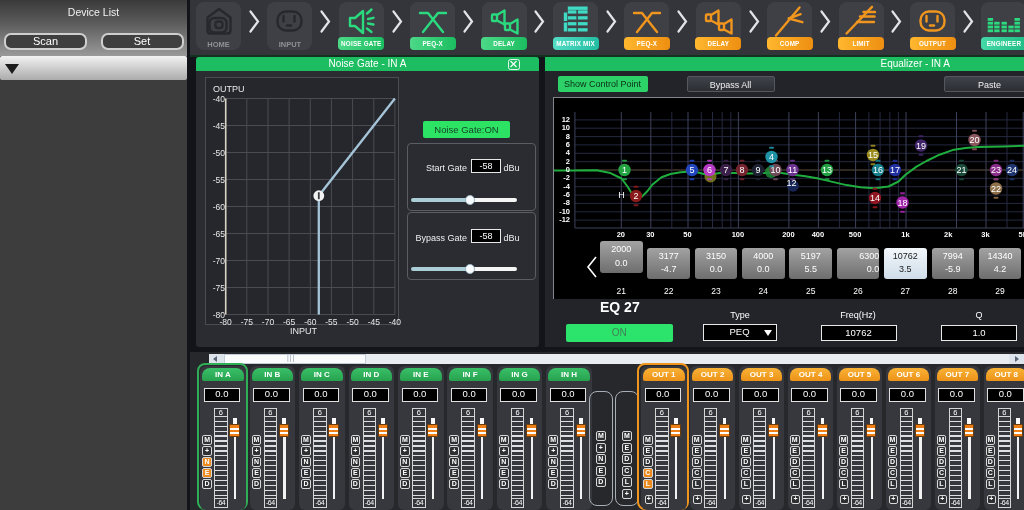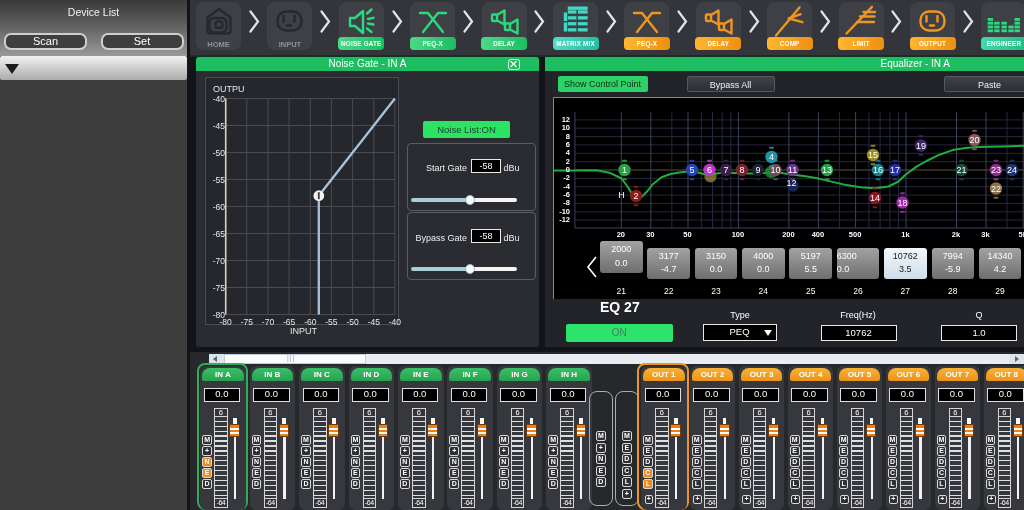--- a/index.html
+++ b/index.html
@@ -218,21 +218,21 @@
 <div class="txt" style="left:216.7px;top:316.5px;width:18px;text-align:center;color:#e8e8e8;font-size:8.5px;">-80</div>
 <div class="txt" style="left:237.8px;top:316.5px;width:18px;text-align:center;color:#e8e8e8;font-size:8.5px;">-75</div>
 <div class="txt" style="left:259.0px;top:316.5px;width:18px;text-align:center;color:#e8e8e8;font-size:8.5px;">-70</div>
 <div class="txt" style="left:280.1px;top:316.5px;width:18px;text-align:center;color:#e8e8e8;font-size:8.5px;">-65</div>
 <div class="txt" style="left:301.3px;top:316.5px;width:18px;text-align:center;color:#e8e8e8;font-size:8.5px;">-60</div>
 <div class="txt" style="left:322.4px;top:316.5px;width:18px;text-align:center;color:#e8e8e8;font-size:8.5px;">-55</div>
 <div class="txt" style="left:343.6px;top:316.5px;width:18px;text-align:center;color:#e8e8e8;font-size:8.5px;">-50</div>
 <div class="txt" style="left:364.8px;top:316.5px;width:18px;text-align:center;color:#e8e8e8;font-size:8.5px;">-45</div>
 <div class="txt" style="left:385.9px;top:316.5px;width:18px;text-align:center;color:#e8e8e8;font-size:8.5px;">-40</div>
 <div class="txt" style="left:276px;top:326px;width:55px;text-align:center;color:#e8e8e8;font-size:9px;">INPUT</div>
-<div class="abs" style="left:423px;top:121px;width:87px;height:17px;background:#2de364;border-radius:2px;color:#17442a;font-size:9.5px;text-align:center;line-height:17px;">Noise List:ON</div>
+<div class="abs" style="left:423px;top:121px;width:87px;height:17px;background:#2de364;border-radius:2px;color:#17442a;font-size:9.5px;text-align:center;line-height:17px;">Noise Gate:ON</div>
 <div class="abs" style="left:407px;top:142.5px;width:127px;height:66px;border:1px solid #5a5d63;border-radius:4px;"></div>
 <div class="txt" style="left:407px;top:162.5px;width:60px;text-align:right;color:#efefef;font-size:9px;">Start Gate</div>
 <div class="abs" style="left:471px;top:158.5px;width:28px;height:12px;background:#000;border:1.6px solid #e8e8e8;color:#fff;font-size:9px;text-align:center;line-height:12px;">-58</div>
 <div class="txt" style="left:503.5px;top:162.5px;color:#efefef;font-size:9px;">dBu</div>
 <div class="abs" style="left:410.5px;top:197.5px;width:106px;height:4.6px;background:linear-gradient(90deg,#aacdd6 0 56%,#f5f5f5 56%);border-radius:2px;"></div>
 <div class="abs" style="left:464.5px;top:194.7px;width:10px;height:10px;background:#f8fcff;border:1px solid #9fb6c2;border-radius:50%;box-sizing:border-box;"></div>
 <div class="abs" style="left:407px;top:211.5px;width:127px;height:66px;border:1px solid #5a5d63;border-radius:4px;"></div>
 <div class="txt" style="left:407px;top:232.5px;width:60px;text-align:right;color:#efefef;font-size:9px;">Bypass Gate</div>
 <div class="abs" style="left:471px;top:228.5px;width:28px;height:12px;background:#000;border:1.6px solid #e8e8e8;color:#fff;font-size:9px;text-align:center;line-height:12px;">-58</div>
 <div class="txt" style="left:503.5px;top:232.5px;color:#efefef;font-size:9px;">dBu</div>
@@ -393,37 +393,37 @@
 <div class="txt" style="left:553px;top:206.8px;width:17px;text-align:right;color:#fff;font-size:7.5px;font-weight:bold;">-10</div>
 <div class="txt" style="left:553px;top:215.1px;width:17px;text-align:right;color:#fff;font-size:7.5px;font-weight:bold;">-12</div>
 <div class="txt" style="left:608.8px;top:230px;width:24px;text-align:center;color:#fff;font-size:7.5px;font-weight:bold;">20</div>
 <div class="txt" style="left:638.3px;top:230px;width:24px;text-align:center;color:#fff;font-size:7.5px;font-weight:bold;">30</div>
 <div class="txt" style="left:675.5px;top:230px;width:24px;text-align:center;color:#fff;font-size:7.5px;font-weight:bold;">50</div>
 <div class="txt" style="left:725.9px;top:230px;width:24px;text-align:center;color:#fff;font-size:7.5px;font-weight:bold;">100</div>
 <div class="txt" style="left:776.4px;top:230px;width:24px;text-align:center;color:#fff;font-size:7.5px;font-weight:bold;">200</div>
 <div class="txt" style="left:805.9px;top:230px;width:24px;text-align:center;color:#fff;font-size:7.5px;font-weight:bold;">400</div>
 <div class="txt" style="left:843.1px;top:230px;width:24px;text-align:center;color:#fff;font-size:7.5px;font-weight:bold;">500</div>
 <div class="txt" style="left:893.5px;top:230px;width:24px;text-align:center;color:#fff;font-size:7.5px;font-weight:bold;">1k</div>
-<div class="txt" style="left:944.0px;top:230px;width:24px;text-align:center;color:#fff;font-size:7.5px;font-weight:bold;">2k</div>
+<div class="txt" style="left:944.0px;top:230px;width:24px;text-align:left;color:#fff;font-size:7.5px;font-weight:bold;">2k</div>
 <div class="txt" style="left:973.5px;top:230px;width:24px;text-align:center;color:#fff;font-size:7.5px;font-weight:bold;">3k</div>
 <div class="txt" style="left:1010.7px;top:230px;width:24px;text-align:center;color:#fff;font-size:7.5px;font-weight:bold;">5k</div>
 <svg class="abs" style="left:585px;top:255px;" width="14" height="24">
     <path d="M11 2 L3 12 L11 22" stroke="#fff" stroke-width="1.6" fill="none"></path>
   </svg>
 <div class="abs" style="left:600.0px;top:241px;width:42.5px;height:31.5px;background:linear-gradient(#a2a2a2,#6e6e6e);color:#fff;border-radius:3px;font-size:9px;text-align:center;line-height:1.55;padding-top:2px;box-sizing:border-box;">2000<br>0.0</div>
 <div class="txt" style="left:600.0px;top:285.5px;width:42.5px;text-align:center;color:#fff;font-size:8.5px;">21</div>
 <div class="abs" style="left:647.4px;top:247.5px;width:42.5px;height:31.5px;background:linear-gradient(#a2a2a2,#6e6e6e);color:#fff;border-radius:3px;font-size:9px;text-align:center;line-height:1.55;padding-top:2px;box-sizing:border-box;">3177<br>-4.7</div>
 <div class="txt" style="left:647.4px;top:285.5px;width:42.5px;text-align:center;color:#fff;font-size:8.5px;">22</div>
 <div class="abs" style="left:694.7px;top:247.5px;width:42.5px;height:31.5px;background:linear-gradient(#a2a2a2,#6e6e6e);color:#fff;border-radius:3px;font-size:9px;text-align:center;line-height:1.55;padding-top:2px;box-sizing:border-box;">3150<br>0.0</div>
 <div class="txt" style="left:694.7px;top:285.5px;width:42.5px;text-align:center;color:#fff;font-size:8.5px;">23</div>
 <div class="abs" style="left:742.0px;top:247.5px;width:42.5px;height:31.5px;background:linear-gradient(#a2a2a2,#6e6e6e);color:#fff;border-radius:3px;font-size:9px;text-align:center;line-height:1.55;padding-top:2px;box-sizing:border-box;">4000<br>0.0</div>
 <div class="txt" style="left:742.0px;top:285.5px;width:42.5px;text-align:center;color:#fff;font-size:8.5px;">24</div>
 <div class="abs" style="left:789.4px;top:247.5px;width:42.5px;height:31.5px;background:linear-gradient(#a2a2a2,#6e6e6e);color:#fff;border-radius:3px;font-size:9px;text-align:center;line-height:1.55;padding-top:2px;box-sizing:border-box;">5197<br>5.5</div>
 <div class="txt" style="left:789.4px;top:285.5px;width:42.5px;text-align:center;color:#fff;font-size:8.5px;">25</div>
-<div class="abs" style="left:836.8px;top:247.5px;width:42.5px;height:31.5px;background:linear-gradient(#a2a2a2,#6e6e6e);color:#fff;border-radius:3px;font-size:9px;text-align:left;line-height:1.55;padding-top:2px;box-sizing:border-box;">6300<br>0.0</div>
+<div class="abs" style="left:836.8px;top:247.5px;width:42.5px;height:31.5px;background:linear-gradient(#a2a2a2,#6e6e6e);color:#fff;border-radius:3px;font-size:9px;text-align:right;line-height:1.55;padding-top:2px;box-sizing:border-box;">6300<br>0.0</div>
 <div class="txt" style="left:836.8px;top:285.5px;width:42.5px;text-align:center;color:#fff;font-size:8.5px;">26</div>
 <div class="abs" style="left:884.1px;top:247.5px;width:42.5px;height:31.5px;background:linear-gradient(#f2f7fb,#cfdde9);color:#1a1a1a;border-radius:3px;font-size:9px;text-align:center;line-height:1.55;padding-top:2px;box-sizing:border-box;">10762<br>3.5</div>
 <div class="txt" style="left:884.1px;top:285.5px;width:42.5px;text-align:center;color:#fff;font-size:8.5px;">27</div>
 <div class="abs" style="left:931.5px;top:247.5px;width:42.5px;height:31.5px;background:linear-gradient(#a2a2a2,#6e6e6e);color:#fff;border-radius:3px;font-size:9px;text-align:center;line-height:1.55;padding-top:2px;box-sizing:border-box;">7994<br>-5.9</div>
 <div class="txt" style="left:931.5px;top:285.5px;width:42.5px;text-align:center;color:#fff;font-size:8.5px;">28</div>
 <div class="abs" style="left:978.8px;top:247.5px;width:42.5px;height:31.5px;background:linear-gradient(#a2a2a2,#6e6e6e);color:#fff;border-radius:3px;font-size:9px;text-align:center;line-height:1.55;padding-top:2px;box-sizing:border-box;">14340<br>4.2</div>
 <div class="txt" style="left:978.8px;top:285.5px;width:42.5px;text-align:center;color:#fff;font-size:8.5px;">29</div>
 <div class="txt" style="left:600px;top:298.5px;color:#fff;font-size:14px;font-weight:bold;">EQ 27</div>
 <div class="abs" style="left:566px;top:323.5px;width:106.5px;height:18px;background:#2ce36b;border-radius:2px;color:#3f7f56;font-size:10px;text-align:center;line-height:18px;">ON</div>
 <div class="txt" style="left:700px;top:309.5px;width:80px;text-align:center;color:#fff;font-size:9px;">Type</div>

